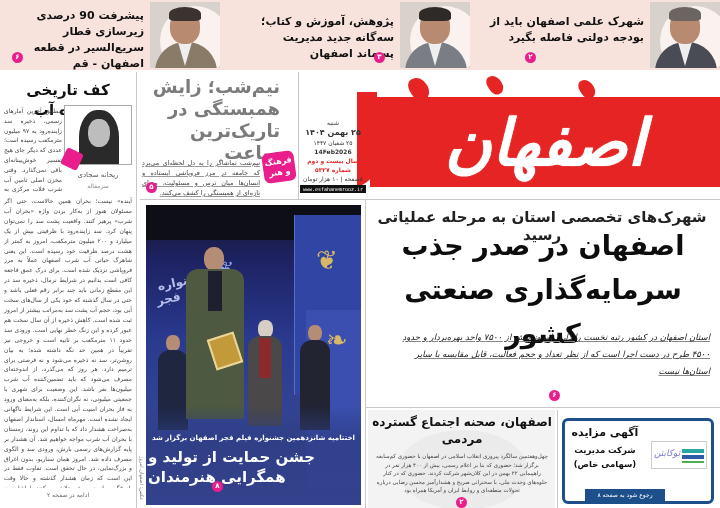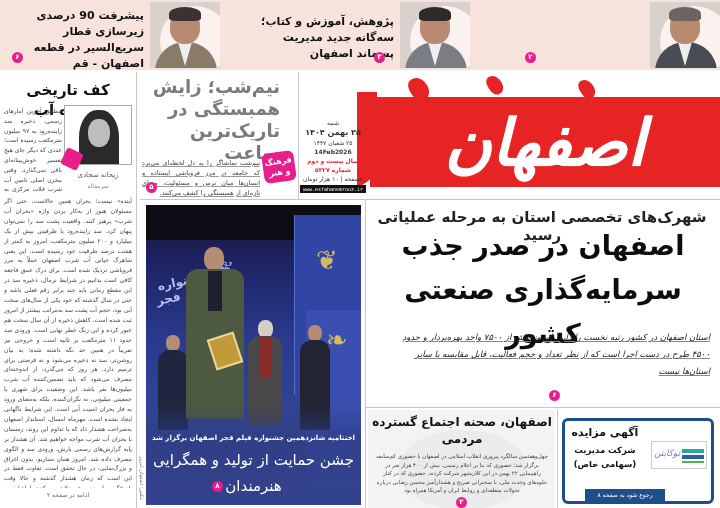--- a/index.html
+++ b/index.html
@@ -57,21 +57,21 @@
   .mainphoto .screen-r { position: absolute; left: 148px; top: 10px; width: 67px; height: 180px; background: #3045a4; border-left: 1px solid #5470c8; }
   .mainphoto .screen-r2 { position: absolute; left: 160px; top: 105px; width: 55px; height: 180px; background: #3a4fb0; }
   .mainphoto .simorgh { position: absolute; font-size: 26px; color: #d8b866; }
   .mainphoto .fest-text { position: absolute; left: 4px; top: 70px; width: 60px; color: #cfd6ff; font-size: 12px; line-height: 14px; transform: rotate(-12deg); opacity: 0.85; font-weight: bold; }
   .person { position: absolute; }
   .person .h { position: absolute; border-radius: 45%; background: #b58d74; }
   .person .b { position: absolute; border-radius: 12px 12px 0 0; }
   .mainphoto .plaque { position: absolute; left: 65px; top: 130px; width: 28px; height: 32px; background: #c39a3a; border: 2px solid #e9d59a; transform: rotate(-18deg); }
   .mainphoto .overlay { position: absolute; left: 0; top: 200px; width: 215px; height: 100px; background: linear-gradient(180deg,rgba(30,40,90,0) 0%,rgba(45,60,130,0.75) 35%,rgba(50,65,140,0.9) 100%); }
   .mainphoto .kicker { position: absolute; left: 2px; top: 228px; width: 211px; font-size: 7px; line-height: 10px; text-align: center; color: #fff; font-weight: bold; }
-  .mainphoto .headline { position: absolute; left: 2px; top: 242px; width: 211px; font-size: 15px; line-height: 26px; text-align: center; color: #fff; font-weight: normal; }
+  .mainphoto .headline { position: absolute; left: 2px; top: 242px; width: 211px; font-size: 15px; line-height: 20px; text-align: left; color: #fff; font-weight: bold; }
   .photocredit { position: absolute; left: 137px; top: 420px; width: 8px; height: 80px; writing-mode: vertical-rl; font-size: 5px; color: #777; }
   .sp-ad { position: absolute; left: 327px; top: 482px; width: 34px; height: 22px; background: rgba(200,110,120,0.8); color: #fff; font-size: 8px; line-height: 22px; text-align: center; font-weight: bold; margin-top: 37px; }
 
   
   .kicker-main { position: absolute; left: 372px; top: 208px; width: 340px; text-align: center; font-size: 15px; font-weight: bold; color: #222; }
   .lead-headline { position: absolute; left: 368px; top: 224px; width: 350px; text-align: center; font-weight: bold; font-size: 27px; line-height: 44px; color: #0d0d0d; letter-spacing: -0.5px; }
   .lead-body { position: absolute; left: 392px; top: 329px; width: 318px; font-size: 8.5px; line-height: 17px; text-align: right; color: #222; font-style: italic; }
   .lead-body span { text-decoration: underline; text-decoration-color: #888; }
 
   
@@ -97,20 +97,21 @@
 <div class="topband"></div>
 
 <div class="teaser" style="left:480px;width:240px;">
   <div class="photo" style="left:170px;">
     <div class="blob"></div>
       <div class="body"></div>
       <div class="collar"></div>
       <div class="head"></div>
       <div class="hair" style="background:#6b6460"></div>
   </div>
+  <div class="title" style="right:76px;width:160px;">شهرک علمی اصفهان باید از بودجه دولتی فاصله بگیرد</div>
   <span class="pagebadge" style="left:45px;top:52px;">۲</span>
 </div>
 
 <div class="teaser" style="left:240px;width:240px;">
   <div class="photo" style="left:160px;">
     <div class="blob"></div>
       <div class="body" style="background:#7b7d85"></div>
       <div class="collar"></div>
       <div class="head"></div>
       <div class="hair" style="background:#2e2a28"></div>

